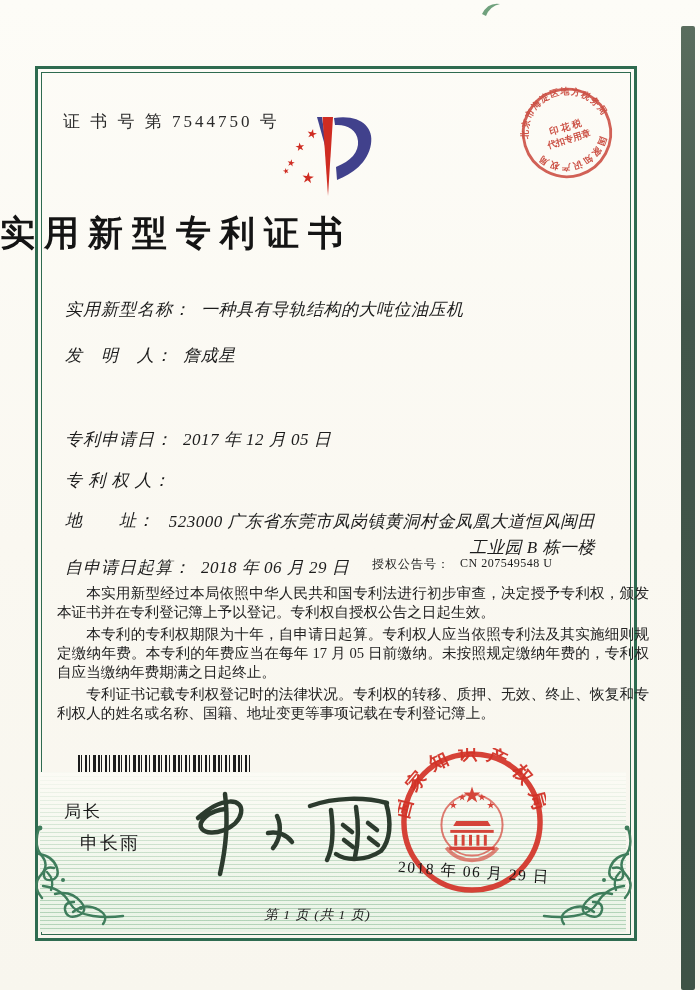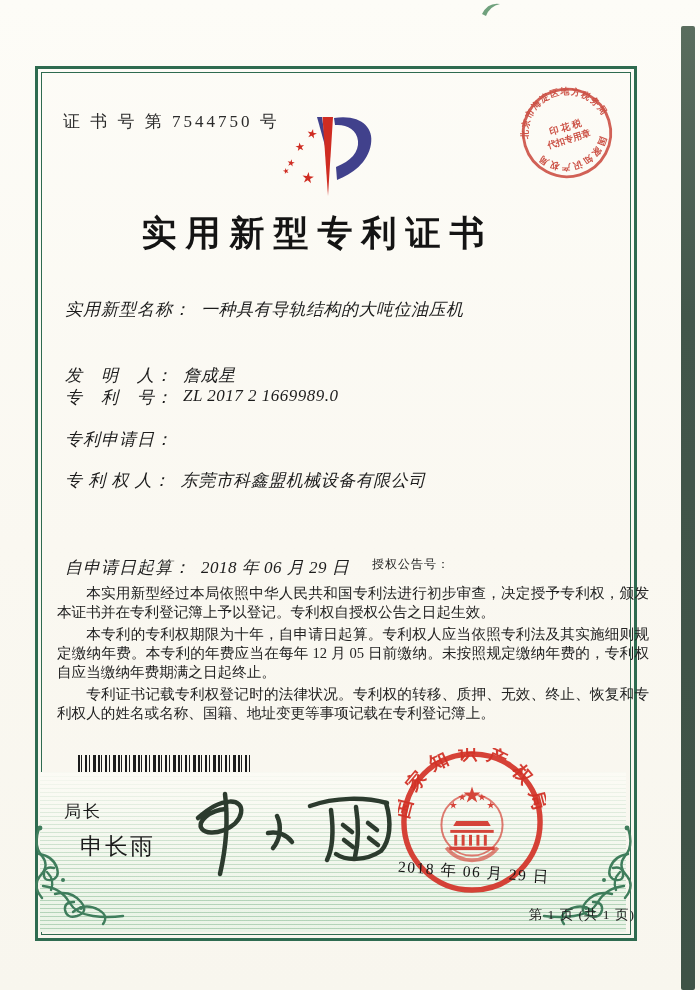--- a/index.html
+++ b/index.html
@@ -7,40 +7,40 @@
   .paper{position:relative;width:700px;height:990px;background:linear-gradient(180deg,#fdfcf7 0%,#faf8f1 55%,#f8f6ee 100%);overflow:hidden;}
   .scan-strip{position:absolute;left:681px;top:26px;width:14px;height:964px;background:linear-gradient(180deg,#5a6d5e,#42564a 30%,#3e5246);border-radius:2px;}
   .frame-outer{position:absolute;left:35px;top:66px;width:596px;height:869px;border:3px solid #2e6b50;}
   .frame-inner{position:absolute;left:3px;top:3px;right:3px;bottom:3px;border:1px solid #2e6b50;}
   .guilloche{position:absolute;left:40px;top:772px;width:586px;height:160px;
     background:
       linear-gradient(180deg,rgba(252,251,245,0.95) 0%,rgba(252,251,245,0.45) 35%,rgba(250,252,246,0.05) 80%),
       repeating-linear-gradient(180deg,rgba(118,176,132,0.50) 0px,rgba(118,176,132,0.50) 1px,rgba(255,255,255,0) 1px,rgba(255,255,255,0) 4px),
       linear-gradient(180deg,#f4f8ef,#e9f3e6);}
   .cert-no{position:absolute;left:63px;top:110px;font-size:17px;letter-spacing:3px;color:#2b2b2b;}
-  .title{position:absolute;left:0;right:65px;top:210px;text-align:center;font-size:35px;font-weight:bold;letter-spacing:9px;color:#141414;}
+  .title{position:absolute;left:0;right:65px;top:210px;font-size:35px;font-weight:bold;letter-spacing:9px;color:#141414;}
   .logo{position:absolute;left:280px;top:105px;width:120px;height:100px;}
   .tax-stamp{position:absolute;left:520px;top:86px;width:94px;height:94px;transform:rotate(-17deg);opacity:0.88;}
   .field-row{position:absolute;left:65px;font-size:17px;color:#1c1c1c;display:flex;font-style:italic;}
   .field-label{flex:0 0 auto;letter-spacing:1px;white-space:pre;}
   .field-value{margin-left:10px;letter-spacing:0.5px;text-align:right;}
-  .row1{top:298px}.row2{top:364px}.row3{top:386px}.row4{top:428px}.row5{top:469px}
+  .row1{top:298px}.row2{top:344px}.row3{top:386px}.row4{top:428px}.row5{top:469px}
   .row6{top:509px}.row6 .field-value{width:430px;line-height:26px;}
   .row7{top:556px}
   .grant-no{position:absolute;left:372px;top:556px;font-size:12px;color:#1c1c1c;display:flex;}
   .body-text{position:absolute;left:57px;top:584px;width:592px;font-size:14.6px;line-height:19px;color:#222;text-align:justify;}
   .body-text p{margin:0 0 3px 0;text-indent:2em;}
   .barcode{position:absolute;left:78px;top:755px;width:174px;height:17px;
     background:repeating-linear-gradient(90deg,#1c1c1c 0 2px,transparent 2px 3px,#1c1c1c 3px 4px,transparent 4px 7px,#1c1c1c 7px 9px,transparent 9px 11px,#1c1c1c 11px 12px,transparent 12px 15px,#1c1c1c 15px 18px,transparent 18px 20px);}
   .director-role{position:absolute;left:64px;top:800px;font-size:17px;color:#1d1d1d;font-family:Liberation Mono, monospace;letter-spacing:2px;}
-  .director-name{position:absolute;left:80px;top:831px;font-size:23px;color:#1d1d1d;font-family:"Liberation Sans",sans-serif;letter-spacing:2px;}
+  .director-name{position:absolute;left:80px;top:831px;font-size:18px;color:#1d1d1d;font-family:"Liberation Sans",sans-serif;letter-spacing:2px;}
   .signature{position:absolute;left:180px;top:788px;width:235px;height:95px;}
   .seal{position:absolute;left:398px;top:748px;width:148px;height:148px;}
   .seal-date{position:absolute;left:398px;top:862px;font-size:15.5px;color:#161616;letter-spacing:1.5px;transform:rotate(4deg);white-space:nowrap;}
-  .page-no{position:absolute;left:0;right:65px;top:906px;text-align:right;font-size:13.5px;letter-spacing:1px;color:#222;}
+  .page-no{position:absolute;left:0;right:65px;top:906px;text-align:center;font-size:13.5px;letter-spacing:1px;color:#222;font-style:italic;}
   .corner-orn{position:absolute;width:110px;height:110px;}
   .orn-left{left:33px;top:824px;}
   .orn-right{left:524px;top:824px;transform:scaleX(-1);}
   .top-speck{position:absolute;left:480px;top:0px;width:22px;height:18px;}
 </style>
 </head>
 <body>
 
 <div class="paper">
 
@@ -121,42 +121,43 @@
   <div class="title">实用新型专利证书</div>
 
   <div class="field-row row1">
     <span class="field-label">实用新型名称：</span>
     <span class="field-value">一种具有导轨结构的大吨位油压机</span>
   </div>
   <div class="field-row row2">
     <span class="field-label">发　明　人：</span>
     <span class="field-value">詹成星</span>
   </div>
-  <div class="field-row row3">
-    <span class="field-label">专　利　号：</span>
-    <span class="field-value">ZL 2017 2 1669989.0</span>
-  </div>
   <div class="field-row row4">
     <span class="field-label">专利申请日：</span>
+    <span class="field-value">2017 年 12 月 05 日</span>
   </div>
   <div class="field-row row5">
     <span class="field-label">专 利 权 人：</span>
-    <span class="field-value">东莞市科鑫盟机械设备有限公司</span>
+  </div>
+  <div class="field-row row6">
+    <span class="field-label">地　　址：</span>
+    <span class="field-value">523000 广东省东莞市凤岗镇黄洞村金凤凰大道恒风闽田工业园 B 栋一楼</span>
   </div>
   <div class="field-row row7">
     <span class="field-label">自申请日起算：</span>
     <span class="field-value">2018 年 06 月 29 日</span>
   </div>
   <div class="grant-no">
     <span class="field-label">授权公告号：</span>
+    <span class="field-value">CN 207549548 U</span>
   </div>
 
   <div class="body-text">
     <p>本实用新型经过本局依照中华人民共和国专利法进行初步审查，决定授予专利权，颁发本证书并在专利登记簿上予以登记。专利权自授权公告之日起生效。</p>
-    <p>本专利的专利权期限为十年，自申请日起算。专利权人应当依照专利法及其实施细则规定缴纳年费。本专利的年费应当在每年 12 月 05 日前缴纳。未按照规定缴纳年费的，专利权自应当缴纳年费期满之日起终止。</p>
+    <p>本专利的专利权期限为十年，自申请日起算。专利权人应当依照专利法及其实施细则规定缴纳年费。本专利的年费应当在每年 17 月 05 日前缴纳。未按照规定缴纳年费的，专利权自应当缴纳年费期满之日起终止。</p>
     <p>专利证书记载专利权登记时的法律状况。专利权的转移、质押、无效、终止、恢复和专利权人的姓名或名称、国籍、地址变更等事项记载在专利登记簿上。</p>
   </div>
 
   <div class="barcode"></div>
 
   <div class="director-role">局长</div>
   <div class="director-name">申长雨</div>
 
   <svg class="signature" viewBox="0 0 235 95">
     <g stroke="#2c3b2e" stroke-width="4.5" fill="none" stroke-linecap="round">

